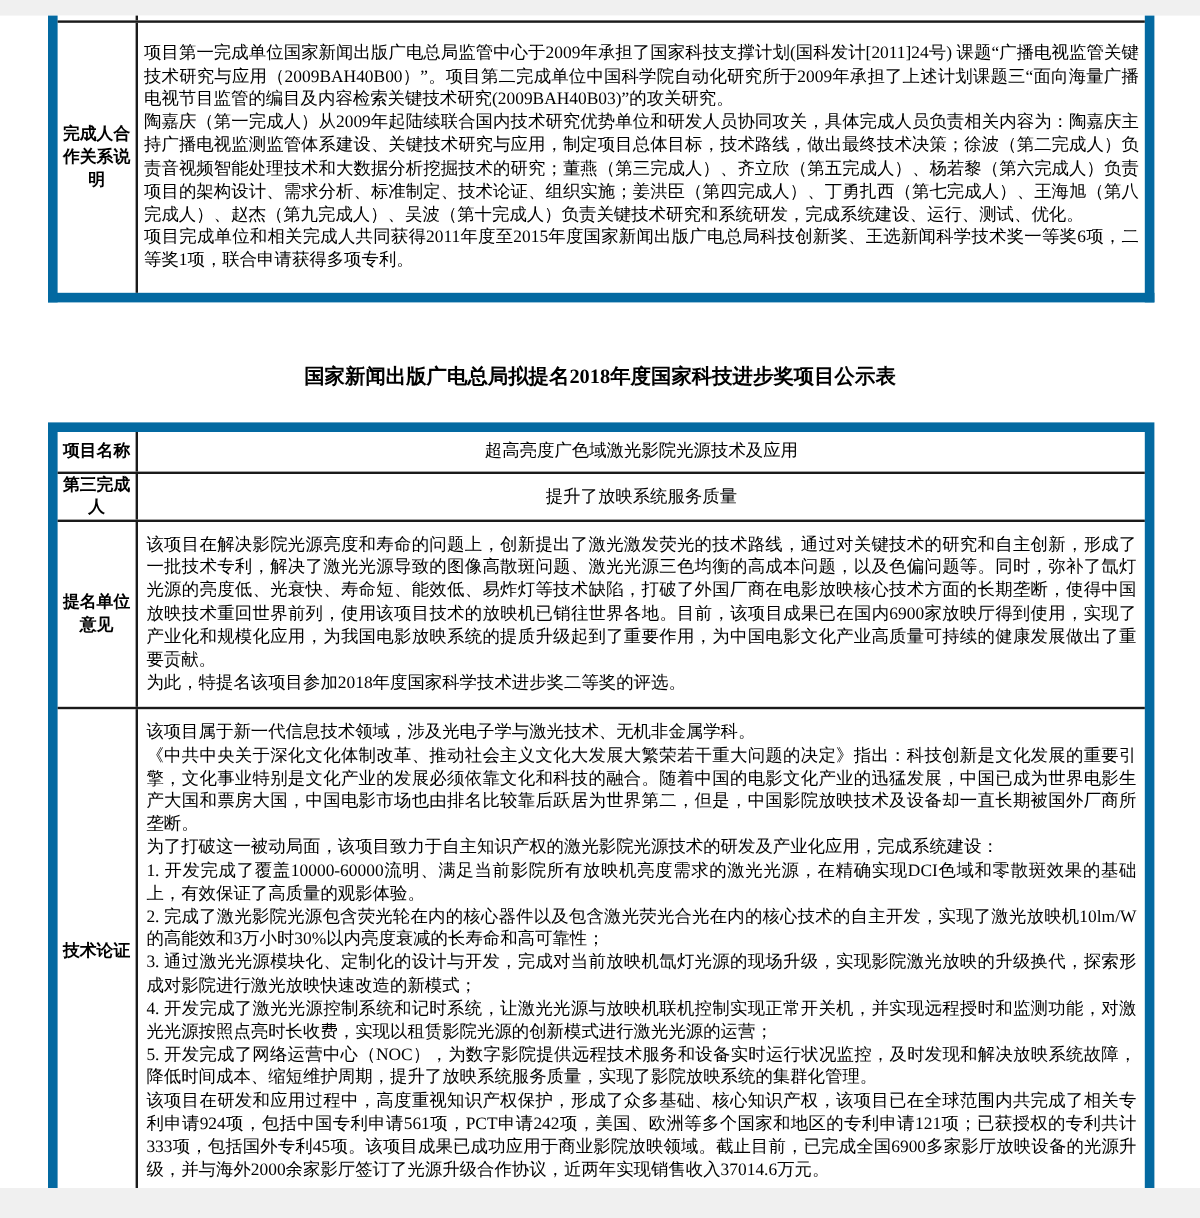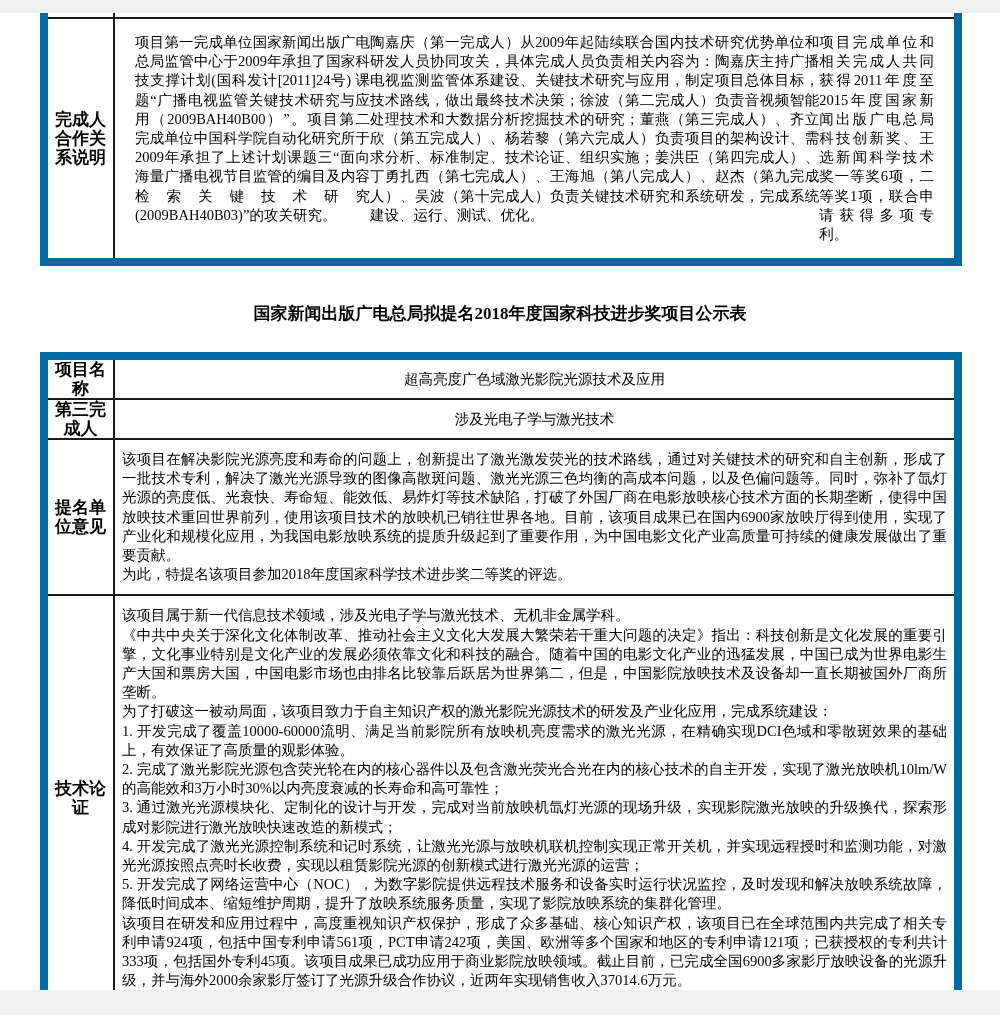--- a/index.html
+++ b/index.html
@@ -18,37 +18,37 @@
 
   
   .tbl { position: absolute; left: 40px; width: 922px; border: 8px solid #0369a1; background: #fff; }
   .row { display: flex; align-items: stretch; }
   .row + .row { border-top: 2px solid #1a1a1a; }
   .cell-label {
     flex: 0 0 67px; width: 67px;
     border-right: 2px solid #1a1a1a;
     display: flex; align-items: center; justify-content: center;
     text-align: center;
-    font-weight: bold; font-size: 17px; line-height: 19px;
+    font-weight: bold; font-size: 14px; line-height: 19px;
     padding: 0 3px;
   }
   .cell-content { flex: 1 1 auto; padding: 10px 7px; font-size: 14.5px; line-height: 19.2px; }
   .cell-content p { margin: 0; text-align: justify; }
   .cell-value {
     flex: 1 1 auto; display: flex; align-items: center; justify-content: center;
     font-size: 14.5px; line-height: 19px; padding: 4px 6px;
   }
 
   
   .t1 { top: 13px; border-top: 0; }
   .t1-stub { display: flex; height: 6px; border-bottom: 2px solid #1a1a1a; }
   .t1-stub-label { flex: 0 0 67px; border-right: 2px solid #1a1a1a; }
   .t1-stub-content { flex: 1 1 auto; }
   .t1-main { min-height: 225px; }
-  .t1-main .cell-content { display: flex; flex-direction: row; justify-content: center; padding: 14px 20px; }
+  .t1-main .cell-content { display: flex; flex-direction: column; justify-content: center; padding: 14px 5px; }
 
   
   .doc-title {
     position: absolute; top: 303px; left: 0; width: 100%;
     margin: 0; text-align: center;
     font-size: 17px; font-weight: bold; line-height: 22px;
   }
 
   
   .t2 { top: 352px; }
@@ -78,21 +78,21 @@
 
 <h1 class="doc-title">国家新闻出版广电总局拟提名2018年度国家科技进步奖项目公示表</h1>
 
 <div class="tbl t2">
   <div class="row t2-r1">
     <div class="cell-label">项目名称</div>
     <div class="cell-value">超高亮度广色域激光影院光源技术及应用</div>
   </div>
   <div class="row t2-r2">
     <div class="cell-label">第三完成人</div>
-    <div class="cell-value">涉及光电子学与激光技术</div>
+    <div class="cell-value">提升了放映系统服务质量</div>
   </div>
   <div class="row t2-r3">
     <div class="cell-label">提名单位意见</div>
     <div class="cell-content">
       <p>该项目在解决影院光源亮度和寿命的问题上，创新提出了激光激发荧光的技术路线，通过对关键技术的研究和自主创新，形成了一批技术专利，解决了激光光源导致的图像高散斑问题、激光光源三色均衡的高成本问题，以及色偏问题等。同时，弥补了氙灯光源的亮度低、光衰快、寿命短、能效低、易炸灯等技术缺陷，打破了外国厂商在电影放映核心技术方面的长期垄断，使得中国放映技术重回世界前列，使用该项目技术的放映机已销往世界各地。目前，该项目成果已在国内6900家放映厅得到使用，实现了产业化和规模化应用，为我国电影放映系统的提质升级起到了重要作用，为中国电影文化产业高质量可持续的健康发展做出了重要贡献。</p>
       <p>为此，特提名该项目参加2018年度国家科学技术进步奖二等奖的评选。</p>
     </div>
   </div>
   <div class="row t2-r4">
     <div class="cell-label">技术论证</div>

